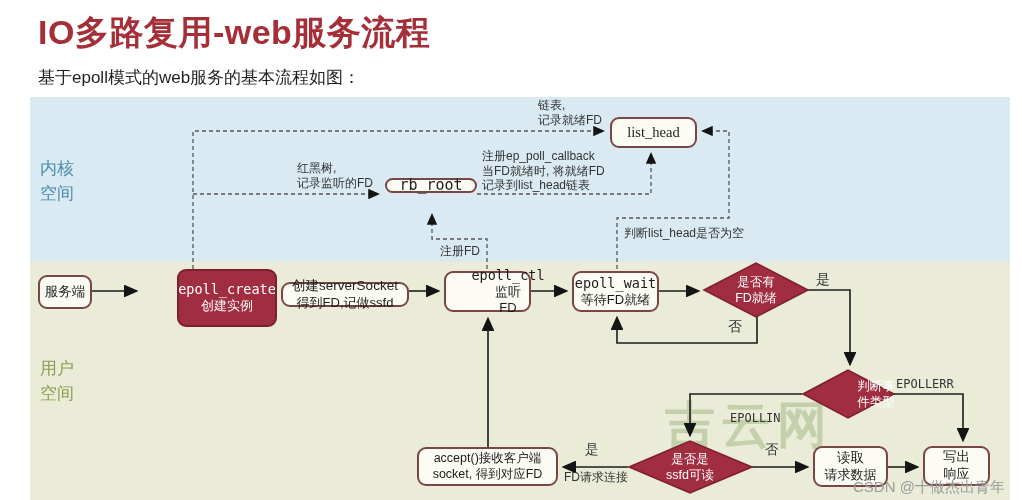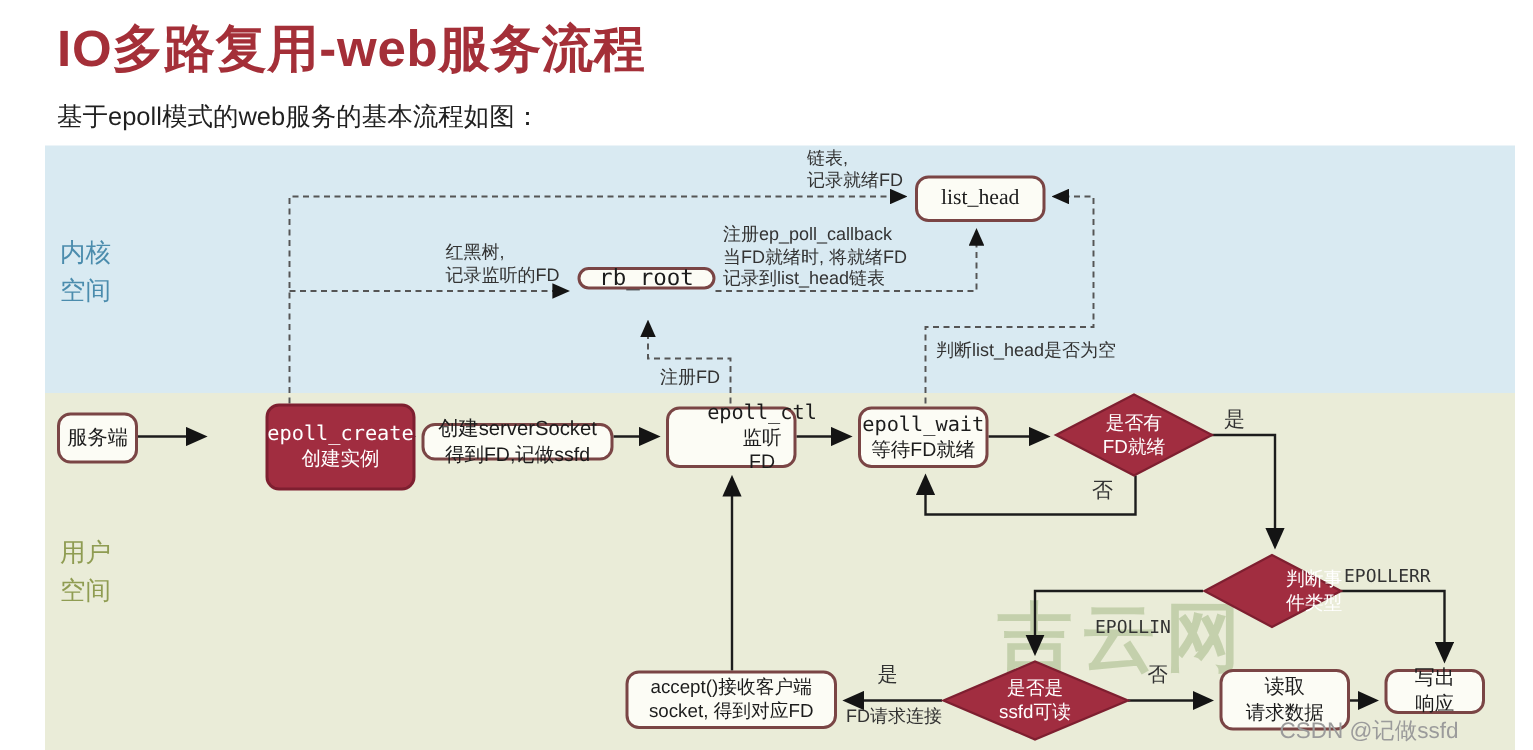--- a/index.html
+++ b/index.html
@@ -40,22 +40,22 @@
 
   .n-server     {left:38px;  top:275px; width:54px;  height:34px; font-size:13.5px;}
   .n-epoll-create{left:143px;top:269px; width:100px; height:58px;margin-left:34px;}
   .n-create-sock{left:281px; top:282px; width:128px; height:25px;}
   .n-epoll-ctl  {left:444px; top:271px; width:87px;  height:41px;padding-left:41px;}
   .n-epoll-wait {left:572px; top:271px; width:87px;  height:41px;}
   .n-rb-root    {left:385px; top:178px; width:92px;  height:15px; font-size:15px;}
   .n-list-head  {left:610px; top:117px; width:87px;  height:31px; font-size:14.5px;font-family:Liberation Serif, serif;}
   .n-accept     {left:417px; top:447px; width:141px; height:39px;}
   .n-accept .l1,.n-accept .l2{font-size:12.5px;}
-  .n-read       {left:813px; top:446px; width:87px;  height:41px;}
-  .n-write      {left:923px; top:446px; width:67px;  height:30px;}
+  .n-read       {left:813px; top:446px; width:75px;  height:41px;}
+  .n-write      {left:923px; top:446px; width:67px;  height:40px;}
 
   .dlabel{position:absolute;z-index:3;color:#fff;text-align:center;font-size:12.5px;
     line-height:1.3;transform:translate(-50%,-50%);}
   .d-fd-ready {left:756px;top:290px;}
   .d-event    {left:848px;top:394px;margin-left:28px;}
   .d-ssfd     {left:690px;top:467px;}
 
   .ann{position:absolute;z-index:3;font-size:12px;color:#333;line-height:1.22;}
   .a-linked  {left:538px;top:98px;}
   .a-rbtree  {left:297px;top:161px;}
@@ -204,13 +204,13 @@
 <div class="ann a-regfd">注册FD</div>
 <div class="ann a-chklist">判断list_head是否为空</div>
 <div class="ann a-yes1">是</div>
 <div class="ann a-no1">否</div>
 <div class="ann a-epollin mono">EPOLLIN</div>
 <div class="ann a-epollerr mono">EPOLLERR</div>
 <div class="ann a-yes2">是</div>
 <div class="ann a-fdreq">FD请求连接</div>
 <div class="ann a-no2">否</div>
 
-<div class="wm-csdn">CSDN @记做ssfd</div>
+<div class="wm-csdn">CSDN @十做杰出青年</div>
 
 </body></html>

